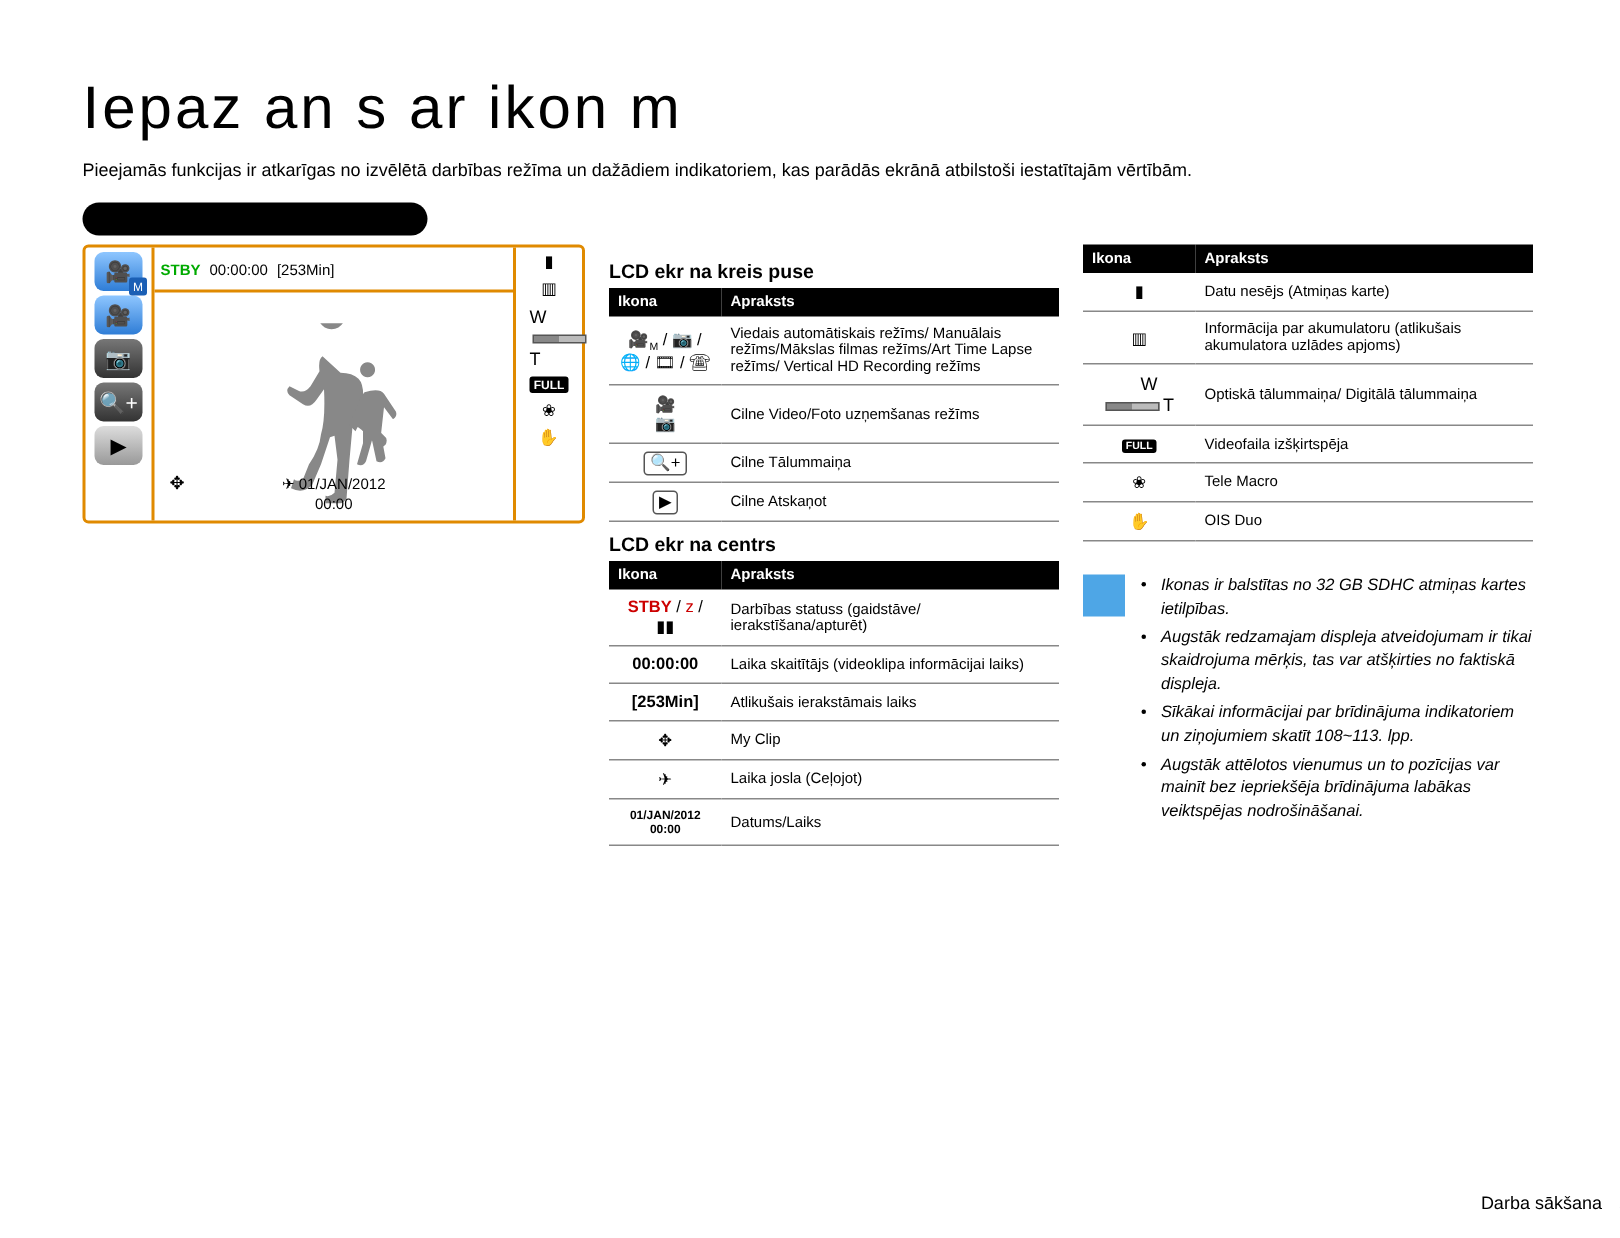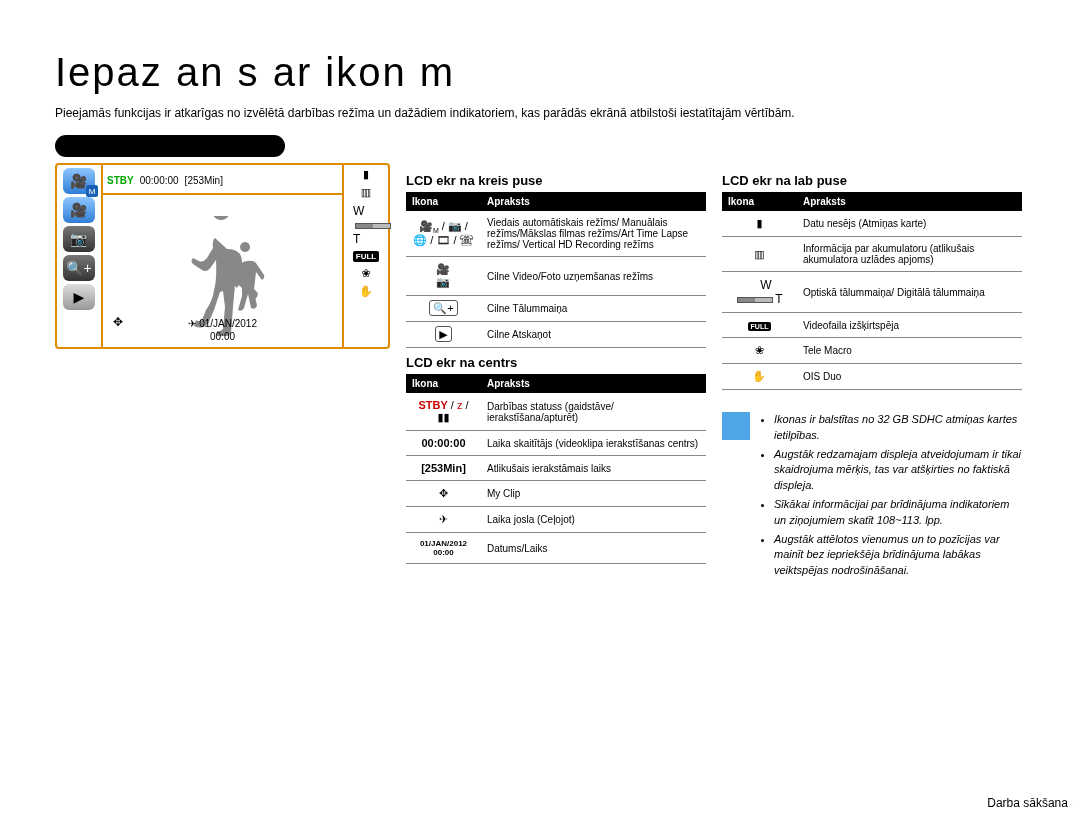--- a/index.html
+++ b/index.html
@@ -183,21 +183,21 @@
         <th>Apraksts</th>
       </tr>
       <tr>
         <td class="icon-cell">
           <span class="stby-red">STBY</span><span> / </span><span class="recdot">z</span><span> / </span><span>▮▮</span>
         </td>
         <td>Darbības statuss (gaidstāve/ ierakstīšana/apturēt)</td>
       </tr>
       <tr>
         <td class="icon-cell"><b>00:00:00</b></td>
-        <td>Laika skaitītājs (videoklipa ierakstīšanas centrs)</td>
+        <td>Laika skaitītājs (videoklipa informācijai laiks)</td>
       </tr>
       <tr>
         <td class="icon-cell"><b>[253Min]</b></td>
         <td>Atlikušais ierakstāmais laiks</td>
       </tr>
       <tr>
         <td class="icon-cell"><span>✥</span></td>
         <td>My Clip</td>
       </tr>
       <tr>
@@ -206,21 +206,20 @@
       </tr>
       <tr>
         <td class="icon-cell" style="font-size:8px;"><b>01/JAN/2012</b><br><b>00:00</b></td>
         <td>Datums/Laiks</td>
       </tr>
     </tbody>
       </table>
   </div>
 
   <div class="col-right">
-    <div class="tbl-title">LCD ekr  na lab   puse</div>
     <table>
       <tbody>
           <tr>
         <th>Ikona</th>
         <th>Apraksts</th>
       </tr>
       <tr>
         <td class="icon-cell"><span>▮</span></td>
         <td>Datu nesējs (Atmiņas karte)</td>
       </tr>

